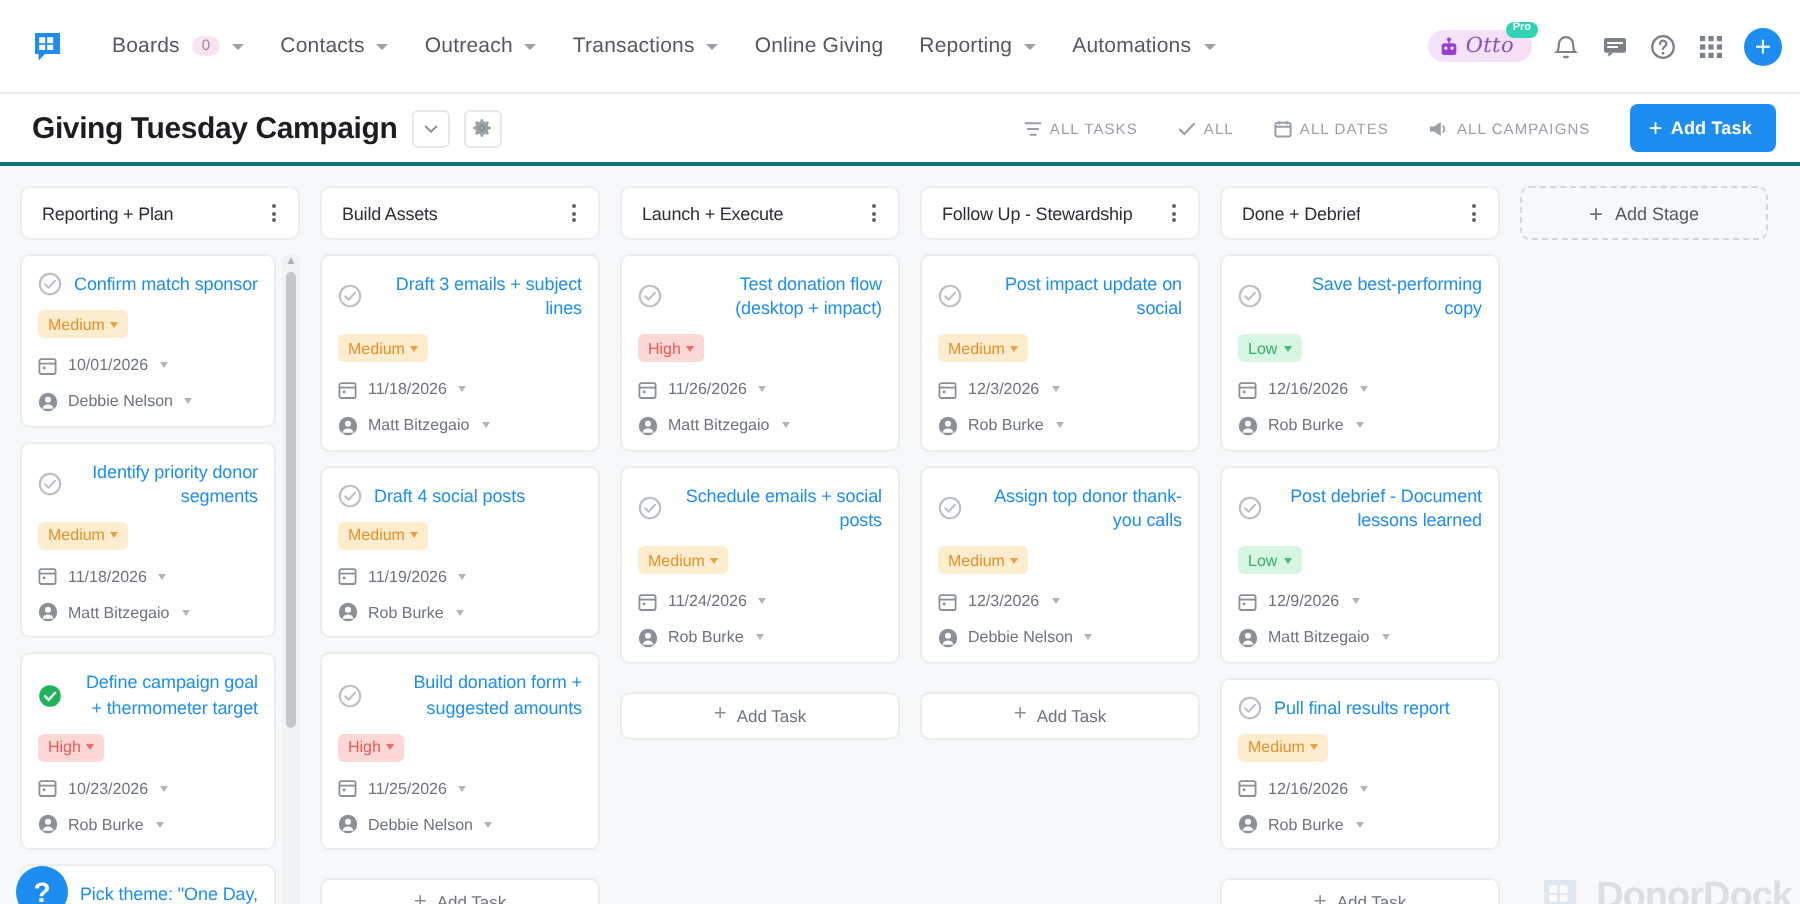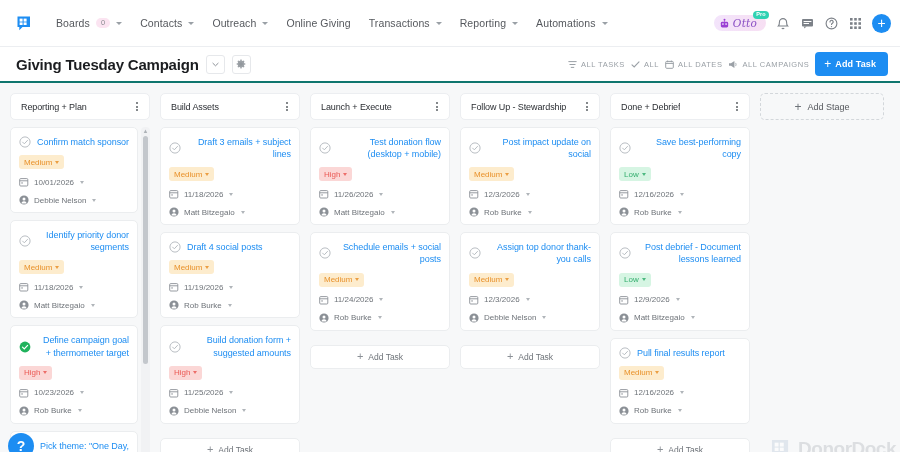--- a/index.html
+++ b/index.html
@@ -91,21 +91,21 @@
     font-size: 15px; font-weight: bold; color: #1b1d20;
     letter-spacing: -.2px;
   }
   .sq-btn {
     width: 19px; height: 19px; margin-left: 7px;
     border: 1px solid #e6e8eb; border-radius: 3px;
     background: #fff; cursor: pointer;
     display: flex; align-items: center; justify-content: center;
     color: #8b9096;
   }
-  .titlebar-right { margin-left: auto; display: flex; gap: 6px; }
+  .titlebar-right { margin-left: auto; display: flex; gap: 20px; }
   .filter-btn {
     display: flex; align-items: center; gap: 4px;
     font-size: 7.5px; letter-spacing: .55px;
     color: #9aa0a6; text-transform: uppercase;
     cursor: pointer; white-space: nowrap;
   }
   .filter-btn svg { display:block; }
   .add-task-btn {
     background: #1d8df2; color: #fff;
     font-size: 9px; font-weight: bold;
@@ -254,25 +254,25 @@
       </div>
       <div class="nav-item">
         <span>Contacts</span>
         <span class="caret"></span>
       </div>
       <div class="nav-item">
         <span>Outreach</span>
         <span class="caret"></span>
       </div>
       <div class="nav-item">
-        <span>Online Giving</span>
-      </div>
-      <div class="nav-item">
         <span>Transactions</span>
         <span class="caret"></span>
+      </div>
+      <div class="nav-item">
+        <span>Online Giving</span>
       </div>
       <div class="nav-item">
         <span>Reporting</span>
         <span class="caret"></span>
       </div>
       <div class="nav-item">
         <span>Automations</span>
         <span class="caret"></span>
       </div>
     </div>
@@ -615,21 +615,21 @@
           <i></i>
         </div>
       </div>
       <div class="col-body">
         <div class="col-scroll">
           <div class="card"><div class="card-top">
               <svg class="check" viewBox="0 0 12 12">
                 <circle cx="6" cy="6" r="5.1" fill="none" stroke="#b9bec3" stroke-width="1"></circle>
                 <path d="M3.6 6.1l1.7 1.7 3.2-3.4" fill="none" stroke="#b9bec3" stroke-width="1" stroke-linecap="round"></path>
               </svg>
-              <div class="card-title">Test donation flow (desktop + mobile)</div>
+              <div class="card-title">Test donation flow (desktop + impact)</div>
             </div><div class="pill high">
               <span>High</span>
               <span class="pcaret"></span>
             </div><div class="meta-row">
               <span class="meta-icon">
                 <svg width="10" height="10" viewBox="0 0 10 10" fill="none" stroke="#8b9096" stroke-width=".9">
                   <rect x=".7" y="1.6" width="8.1" height="7.4" rx="1"></rect>
                   <path d="M.7 3.8h8.1"></path>
                   <rect x="2.4" y="5.3" width="1.3" height="1.3" fill="#8b9096" stroke="none"></rect>
                 </svg>

